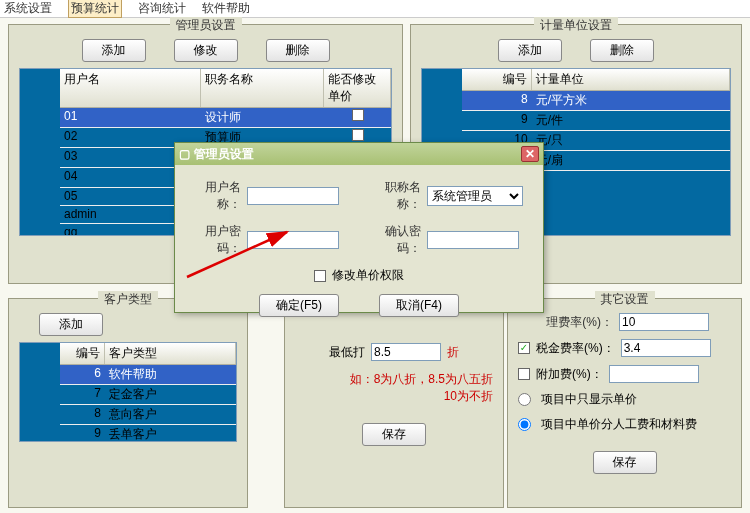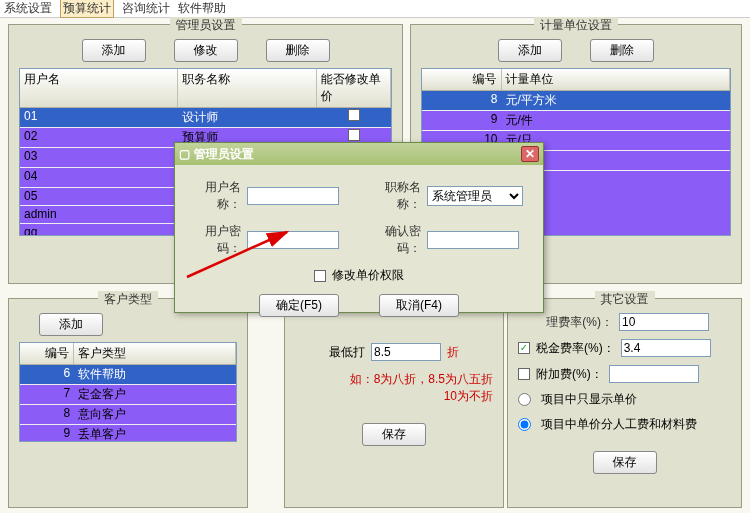--- a/index.html
+++ b/index.html
@@ -1,26 +1,26 @@
 <!DOCTYPE html>
 <html><head>
 <meta charset="utf-8">
 <style>
   * { box-sizing: border-box; margin: 0; padding: 0; font-family: "SimSun", "Microsoft YaHei", sans-serif; font-size: 12px; }
   body { background: #f8f8f0; width: 750px; height: 513px; overflow: hidden; position: relative; }
-  .menubar { background: #fff; height: 18px; display: flex; align-items: center; gap: 8px; padding: 0 4px; border-bottom: 1px solid #ccc; }
+  .menubar { background: #fff; height: 18px; display: flex; align-items: center; gap: 16px; padding: 0 4px; border-bottom: 1px solid #ccc; }
   .menubar span { color: #333; }
   .menubar .sel { background: #fdeec7; border: 1px solid #c0a060; padding: 0 2px; }
   .panels { position: absolute; top: 20px; left: 4px; right: 4px; bottom: 4px; }
   .panel { position: absolute; border: 1px solid #9b9b82; background: #e0e1ce; }
   .panel .ptitle { position: absolute; top: -8px; left: 50%; transform: translateX(-50%); background: #e0e1ce; padding: 0 6px; color: #333; }
   .panel-inner { padding: 14px 10px 10px; height: 100%; }
   .btnrow { display: flex; gap: 28px; justify-content: center; margin-bottom: 6px; }
   .btn { background: linear-gradient(#fff,#e4e4e4); border: 1px solid #888; border-radius: 3px; padding: 2px 16px; min-width: 64px; text-align: center; cursor: pointer; }
-  .grid { border: 1px solid #7f9db9; background: #8b5cf6; height: 168px; overflow: hidden; position: relative; }
+  .grid { border: 1px solid #7f9db9; background: #0369a1; height: 168px; overflow: hidden; position: relative; padding-left: 40px; }
   .ghead { display: flex; background: linear-gradient(#fff,#e0e0d0); border-bottom: 1px solid #b0b0a0; }
   .ghead .gc { padding: 2px 4px; border-right: 1px solid #c0c0b0; }
   .grow { display: flex; border-bottom: 1px solid #eee; }
   .grow .gc { padding: 1px 4px; overflow: hidden; white-space: nowrap; }
   .grow.sel { background: #3162c6; color: #fff; }
   .chk { width: 12px; height: 12px; border: 1px solid #666; background: #fff; display: inline-block; margin: auto; }
   .right-align { text-align: right; }
   
   .grid-sm { height: 100px; }
   

